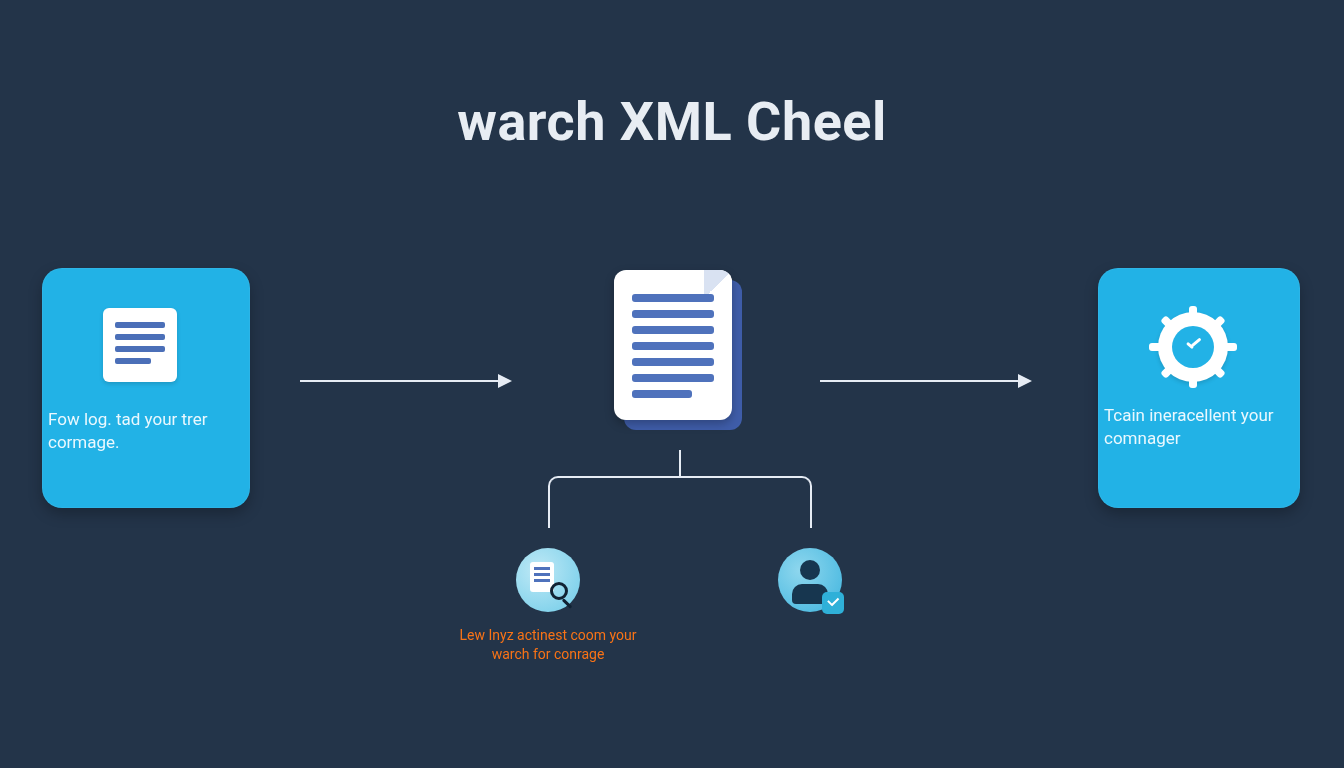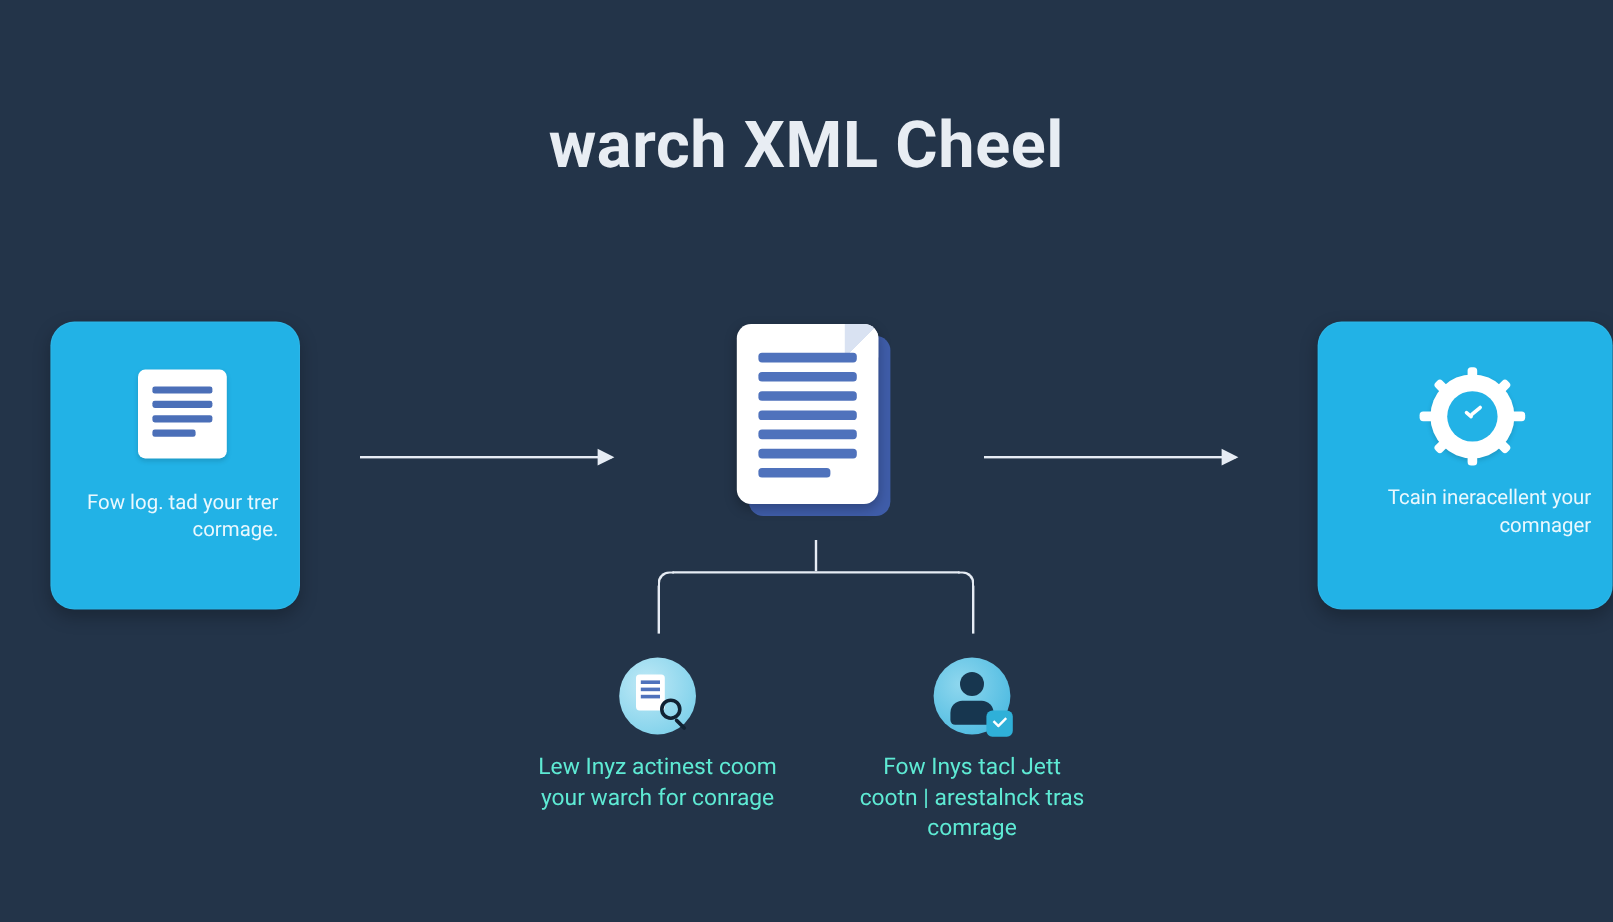--- a/index.html
+++ b/index.html
@@ -17,32 +17,32 @@
     text-align: center;
     font-size: 54px;
     font-weight: 700;
     letter-spacing: 0.5px;
     color: #e8edf3;
   }
   .card {
     position: absolute;
     background: #22b2e6;
     border-radius: 18px;
-    padding: 22px 18px 20px 30px;
-    text-align: right;
+    padding: 22px 18px 20px 6px;
+    text-align: left;
     box-shadow: 0 6px 14px rgba(0,0,0,0.25), inset 0 0 0 1px rgba(255,255,255,0.05);
   }
   .card .label {
     font-size: 17px;
     line-height: 1.35;
     color: #eaf8fe;
     margin-top: 6px;
   }
   .card-left { left: 42px; top: 268px; width: 208px; height: 240px; border-radius: 20px; }
-  .card-right { left: 1098px; top: 268px; width: 246px; height: 240px; border-radius: 20px; }
+  .card-right { left: 1098px; top: 268px; width: 202px; height: 240px; border-radius: 20px; }
 
   
   .mini-doc {
     width: 74px; height: 74px;
     background: #ffffff;
     border-radius: 6px;
     margin: 18px auto 26px auto;
     position: relative;
     box-shadow: 0 2px 4px rgba(0,0,0,0.15);
   }
@@ -150,21 +150,21 @@
   .badge-person .body{
     position:absolute; left:50%; bottom:8px; transform:translateX(-50%); width:36px; height:20px; background:#17364f; border-radius:10px 10px 4px 4px;
   }
   .badge-person .check{
     position:absolute; right:-2px; bottom:-2px; width:22px; height:22px; background:#2fb0d8; border-radius:5px;
   }
   .badge-person .check:before{content:"";position:absolute;left:5px;top:10px;width:6px;height:2px;background:#fff;transform:rotate(45deg);}
   .badge-person .check:after{content:"";position:absolute;left:8px;top:9px;width:10px;height:2px;background:#fff;transform:rotate(-45deg);}
 
   .bottom-item .txt{
-    font-size:19px; line-height:1.35; color:#5eead4;
+    font-size:14px; line-height:1.35; color:#f97316;
   }
 </style>
 </head>
 <body>
 
 <div class="title">warch XML Cheel</div>
 
 <div class="card card-left">
   <div class="mini-doc">
     <div class="bar b1"></div>
@@ -224,14 +224,13 @@
   </div>
   <div class="txt">Lew Inyz actinest coom your warch for conrage</div>
 </div>
 
 <div class="bottom-item bottom-right">
   <div class="badge badge-person">
     <div class="sil"></div>
       <div class="body"></div>
       <div class="check"></div>
   </div>
-  <div class="txt">Fow Inys tacl Jett cootn | arestalnck tras comrage</div>
 </div>
 
 </body></html>

